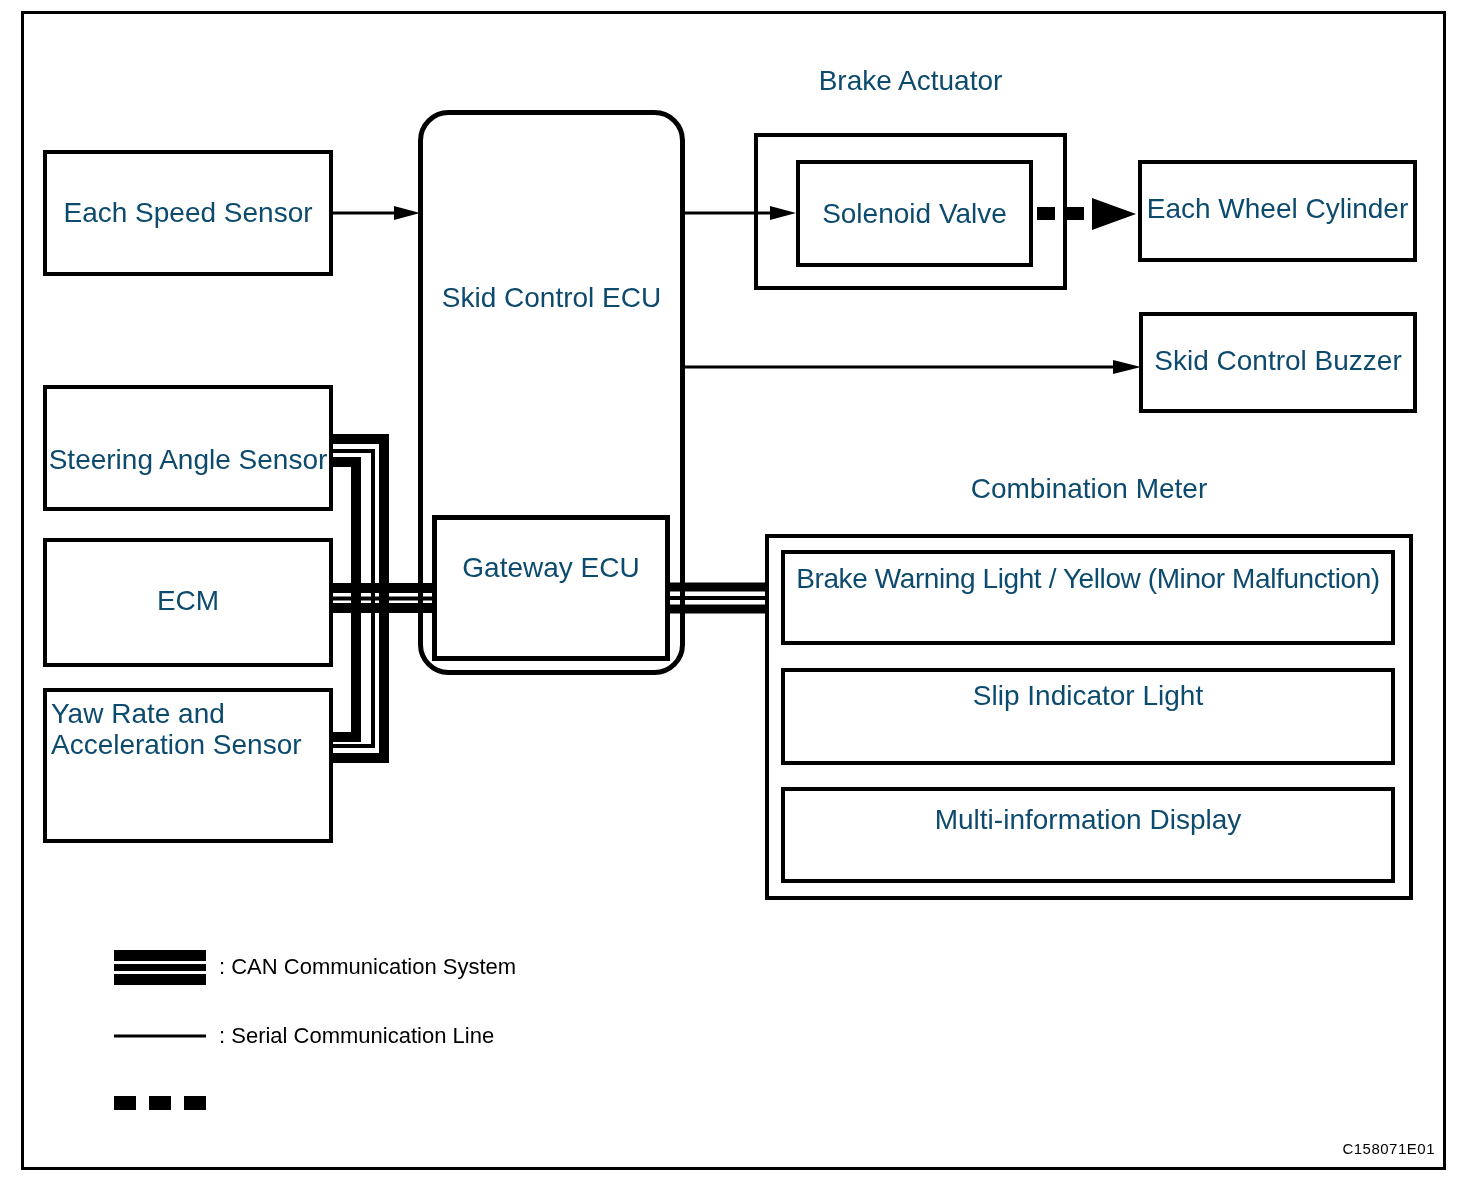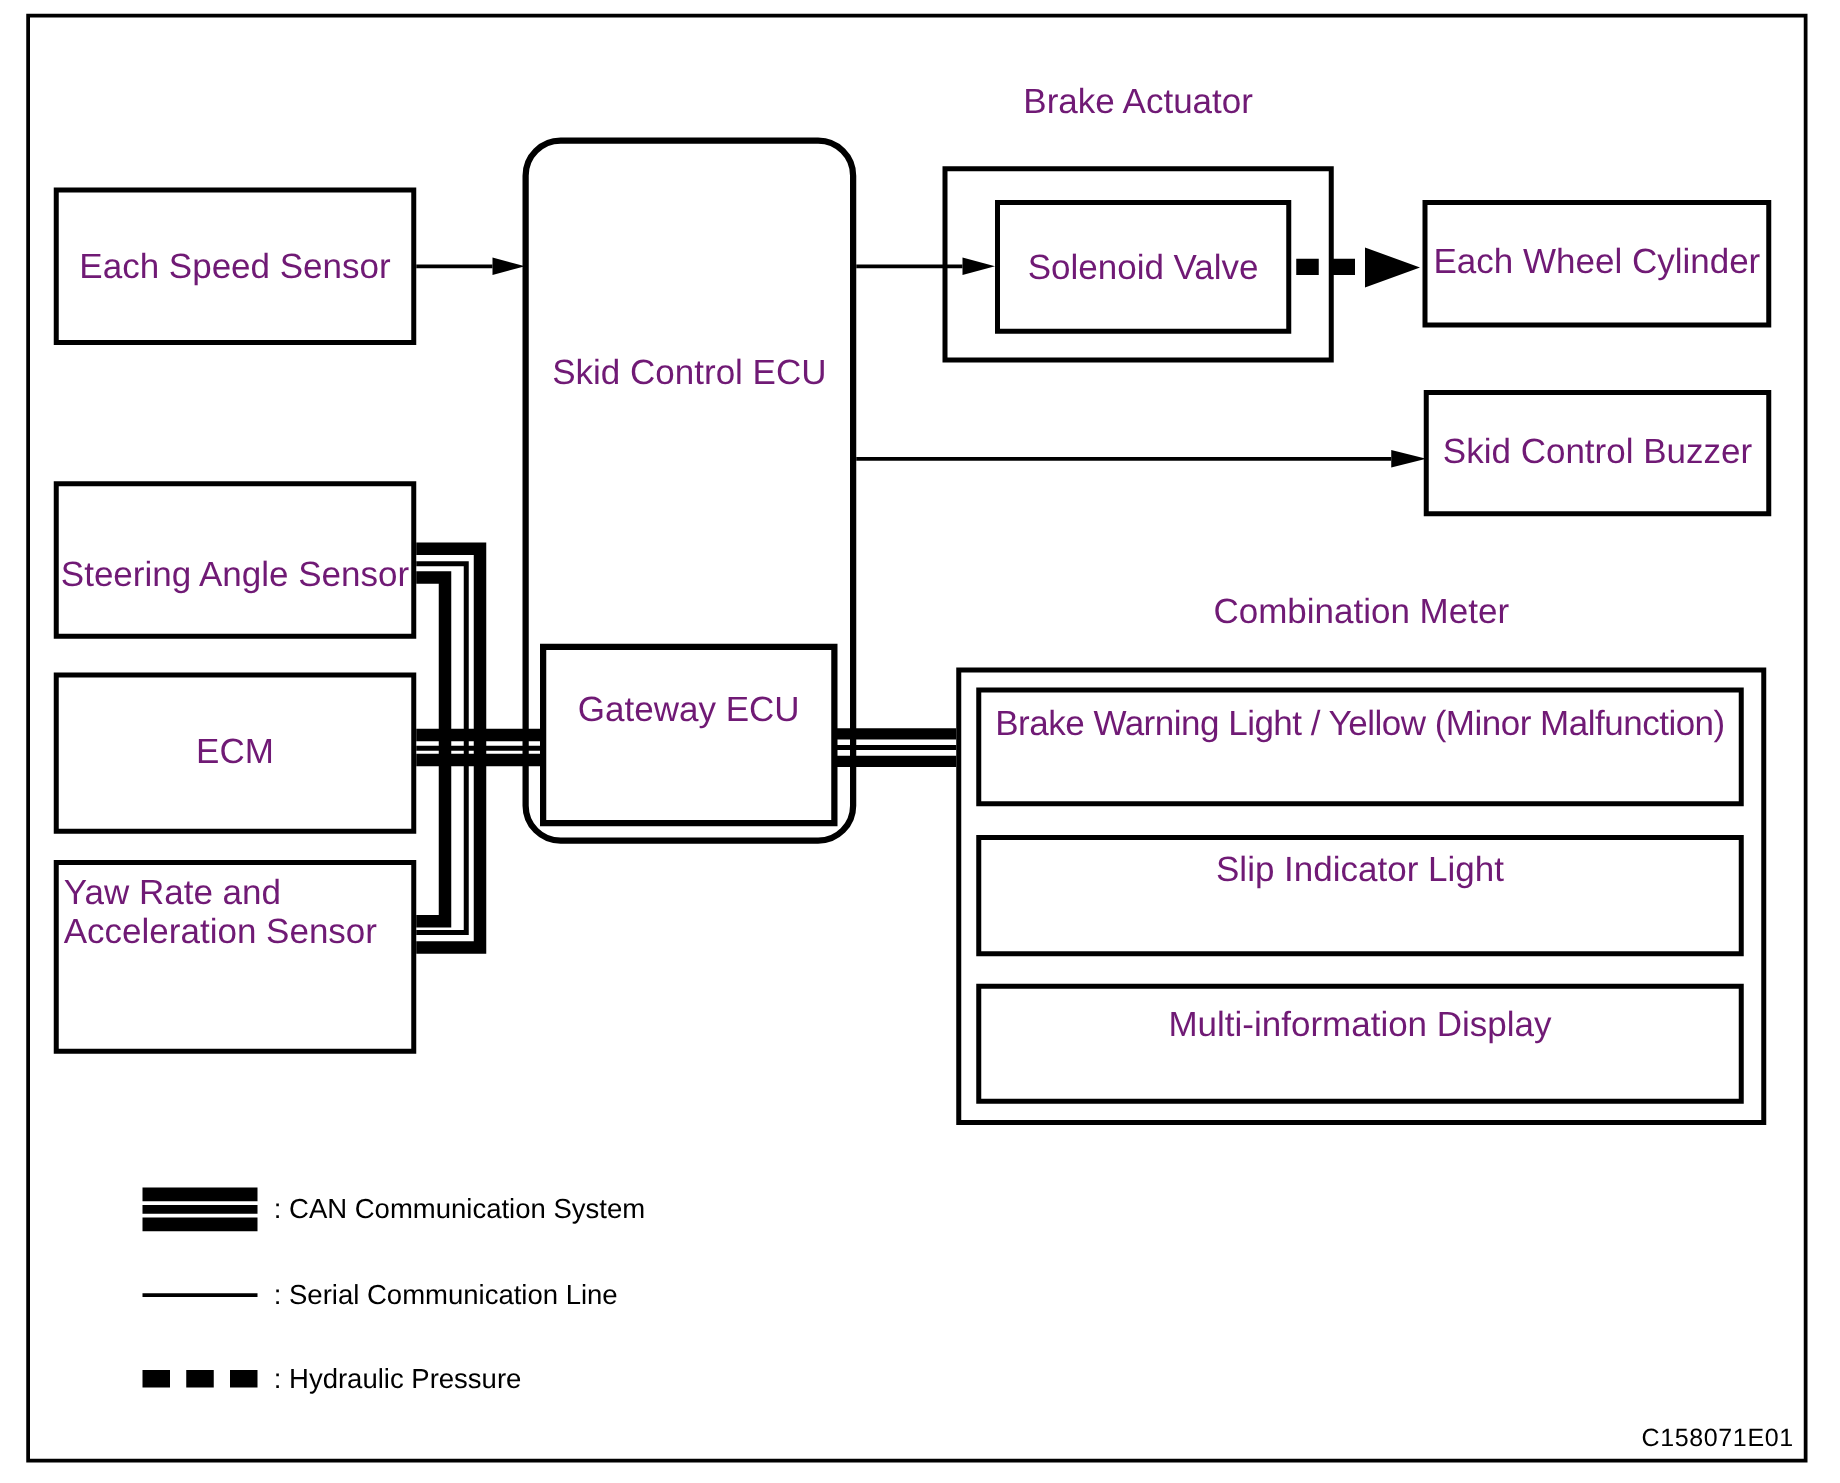--- a/index.html
+++ b/index.html
@@ -21,21 +21,21 @@
     left: 0;
     top: 0;
   }
   .lbl {
     position: absolute;
     display: flex;
     align-items: center;
     justify-content: center;
     font-size: 28px;
     line-height: 1.12;
-    color: #701a75;
+    color: #0c4a6e;
     text-align: center;
     white-space: nowrap;
   }
   .lbl.top-center {
     align-items: flex-start;
     white-space: nowrap;
   }
   .lbl.top-left {
     align-items: flex-start;
     justify-content: flex-start;
@@ -51,21 +51,21 @@
     align-items: center;
     font-size: 22px;
     white-space: nowrap;
   }
   .code {
     position: absolute;
     left: 1235px;
     top: 1140px;
     width: 200px;
     text-align: right;
-    font-size: 20px;
+    font-size: 15px;
     letter-spacing: 0.5px;
   }
 </style>
 </head>
 <body>
 
 <div class="canvas">
 
   <svg width="1472" height="1186" viewBox="0 0 1472 1186">
 
@@ -145,17 +145,16 @@
   <div class="lbl" style="left:765px; top:474px; width:648px; height:30px;">Combination Meter</div>
 
   <div class="lbl top-center tight" style="left:781px; top:550px; width:614px; height:95px; padding-top:13px; box-sizing:border-box;">Brake Warning Light / Yellow (Minor Malfunction)</div>
 
   <div class="lbl top-center" style="left:781px; top:787px; width:614px; height:96px; padding-top:17px; box-sizing:border-box;">Multi-information Display</div>
 
   <div class="lbl top-center" style="left:781px; top:668px; width:614px; height:97px; padding-top:12px; box-sizing:border-box;">Slip Indicator Light</div>
 
   <div class="legend-label" style="top:953px;">: CAN Communication System</div>
   <div class="legend-label" style="top:1022px;">: Serial Communication Line</div>
-  <div class="legend-label" style="top:1089px;">: Hydraulic Pressure</div>
 
   <div class="code">C158071E01</div>
 
 </div>
 
 </body></html>

